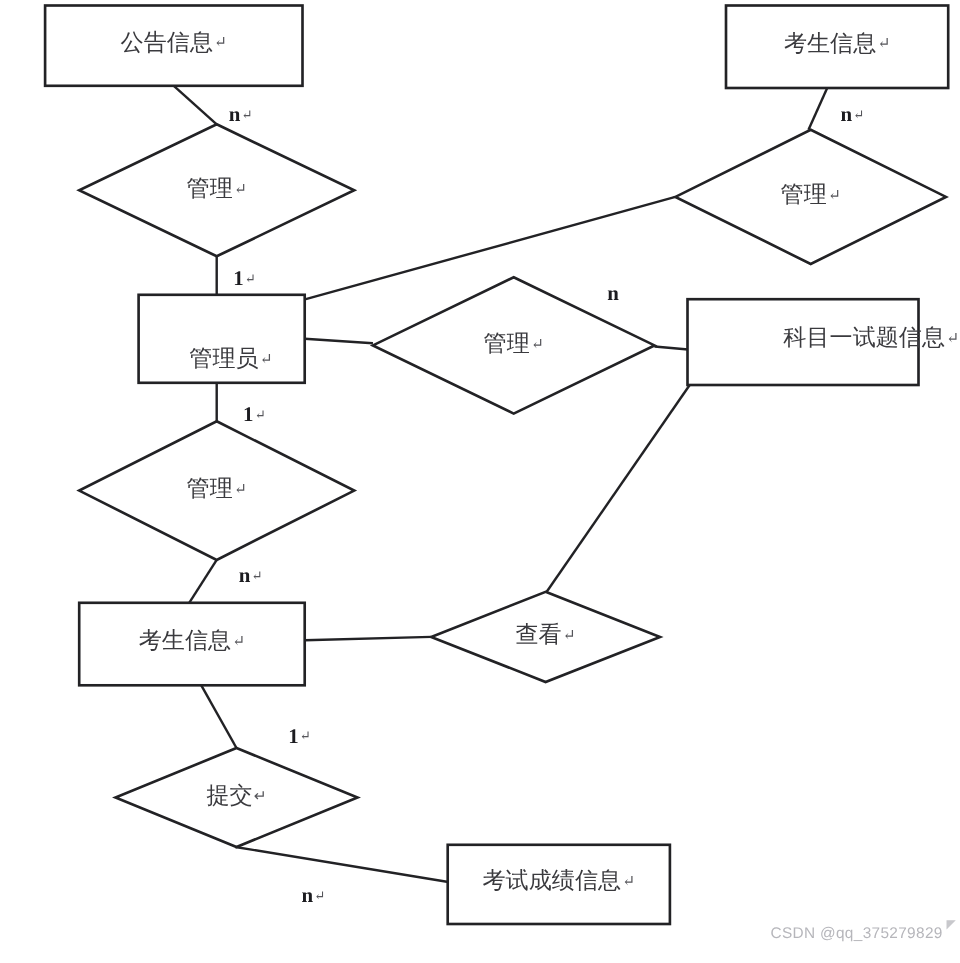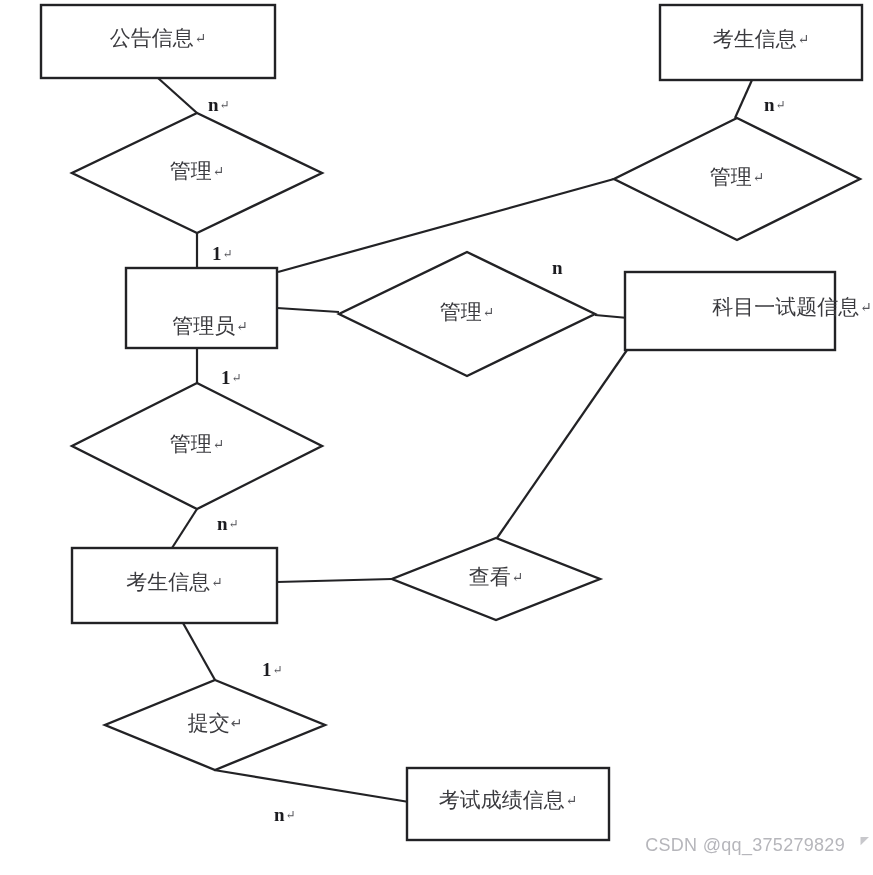--- a/index.html
+++ b/index.html
@@ -73,25 +73,25 @@
   }
   .card-label .pilcrow {
     font-size: 12px;
     font-weight: normal;
     color: #55555a;
     vertical-align: 2px;
     padding-left: 1px;
   }
   #watermark {
     position: absolute;
-    right: 28px;
+    right: 16px;
     bottom: 19px;
     color: #b6b6bb;
     font-family: "Liberation Sans", "DejaVu Sans", sans-serif;
-    font-size: 18px;
+    font-size: 14px;
     letter-spacing: 0.3px;
     white-space: nowrap;
     -webkit-user-select: none;
     user-select: none;
   }
   #watermark-tick {
     position: absolute;
     right: 4px;
     bottom: 28px;
     color: #c8c8cc;

